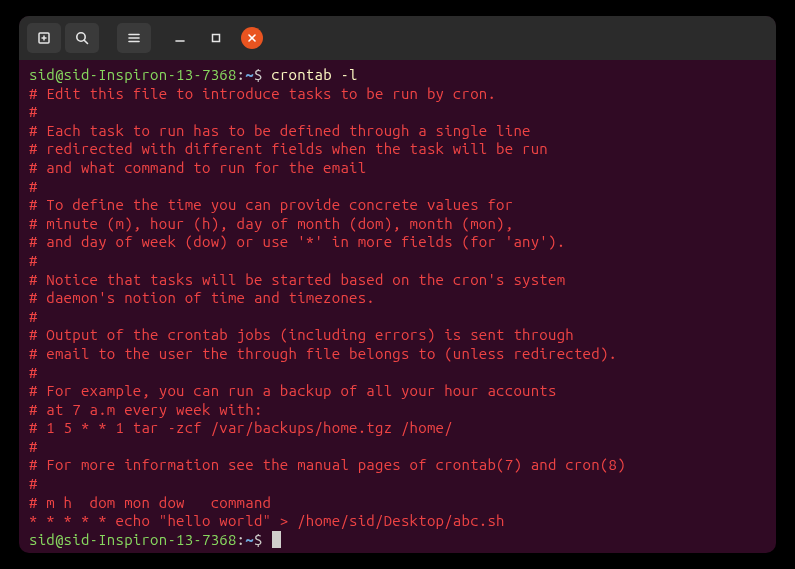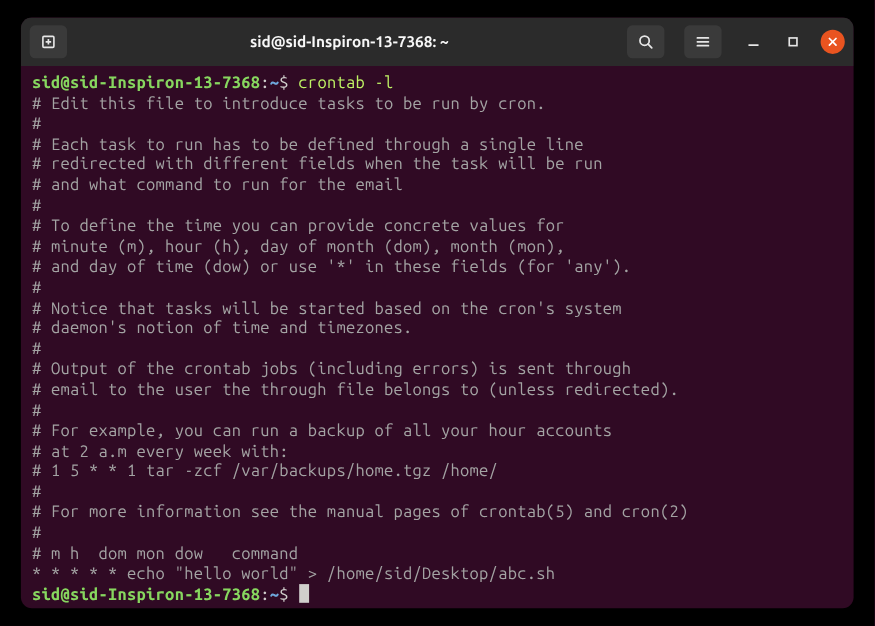--- a/index.html
+++ b/index.html
@@ -68,25 +68,25 @@
       cursor: pointer;
     }
     .terminal-body {
       padding: 6px 10px;
       font-size: 15px;
       line-height: 18.6px;
       letter-spacing: 0.25px;
       color: #d0cfcc;
       white-space: pre;
     }
-    .ps1-user { color: #87d75f; font-weight: bold; margin-top: 12px; }
+    .ps1-user { color: #87d75f; font-weight: normal; margin-top: 12px; }
     .ps1-path { color: #6fa8dc; font-weight: bold; }
     .ps1-sep, .ps1-dollar { color: #d0cfcc; }
-    .cmd { color: #bef264; }
-    .out-line { color: #a3a3a3; }
+    .cmd { color: #fef9c3; }
+    .out-line { color: #ef4444; }
     .cursor {
       display: inline-block;
       width: 9px;
       height: 17px;
       background: #d0cfcc;
       vertical-align: -3px;
       margin-left: 1px;
     }
   </style>
 </head>
@@ -96,21 +96,20 @@
 
   <div class="titlebar">
     <div class="tb-btn">
       <svg width="16" height="16" viewBox="0 0 16 16">
         <rect x="3" y="3" width="10" height="10" fill="none" stroke="#e6e6e6" stroke-width="1.5" rx="1"></rect>
         <line x1="8" y1="5.5" x2="8" y2="10.5" stroke="#e6e6e6" stroke-width="1.5"></line>
         <line x1="5.5" y1="8" x2="10.5" y2="8" stroke="#e6e6e6" stroke-width="1.5"></line>
       </svg>
     </div>
 
-    <div class="title">sid@sid-Inspiron-13-7368: ~</div>
 
     <div class="tb-right">
       <div class="tb-btn">
         <svg width="16" height="16" viewBox="0 0 16 16">
           <circle cx="7" cy="7" r="4.2" fill="none" stroke="#e6e6e6" stroke-width="1.6"></circle>
           <line x1="10.2" y1="10.2" x2="13.5" y2="13.5" stroke="#e6e6e6" stroke-width="1.6" stroke-linecap="round"></line>
         </svg>
       </div>
       <div class="tb-btn">
         <svg width="16" height="16" viewBox="0 0 16 16">
@@ -140,31 +139,31 @@
 
   <div class="terminal-body"><span><span class="ps1-user">sid@sid-Inspiron-13-7368</span><span class="ps1-sep">:</span><span class="ps1-path">~</span><span class="ps1-dollar">$</span> <span class="cmd">crontab -l</span></span>
 <span class="out-line"># Edit this file to introduce tasks to be run by cron.</span>
 <span class="out-line">#</span>
 <span class="out-line"># Each task to run has to be defined through a single line</span>
 <span class="out-line"># redirected with different fields when the task will be run</span>
 <span class="out-line"># and what command to run for the email</span>
 <span class="out-line">#</span>
 <span class="out-line"># To define the time you can provide concrete values for</span>
 <span class="out-line"># minute (m), hour (h), day of month (dom), month (mon),</span>
-<span class="out-line"># and day of time (dow) or use '*' in these fields (for 'any').</span>
+<span class="out-line"># and day of week (dow) or use '*' in more fields (for 'any').</span>
 <span class="out-line">#</span>
 <span class="out-line"># Notice that tasks will be started based on the cron's system</span>
 <span class="out-line"># daemon's notion of time and timezones.</span>
 <span class="out-line">#</span>
 <span class="out-line"># Output of the crontab jobs (including errors) is sent through</span>
 <span class="out-line"># email to the user the through file belongs to (unless redirected).</span>
 <span class="out-line">#</span>
 <span class="out-line"># For example, you can run a backup of all your hour accounts</span>
-<span class="out-line"># at 2 a.m every week with:</span>
+<span class="out-line"># at 7 a.m every week with:</span>
 <span class="out-line"># 1 5 * * 1 tar -zcf /var/backups/home.tgz /home/</span>
 <span class="out-line">#</span>
-<span class="out-line"># For more information see the manual pages of crontab(5) and cron(2)</span>
+<span class="out-line"># For more information see the manual pages of crontab(7) and cron(8)</span>
 <span class="out-line">#</span>
 <span class="out-line"># m h  dom mon dow   command</span>
 <span class="out-line">* * * * * echo "hello world" &gt; /home/sid/Desktop/abc.sh</span>
 <span><span class="ps1-user">sid@sid-Inspiron-13-7368</span><span class="ps1-sep">:</span><span class="ps1-path">~</span><span class="ps1-dollar">$</span> <span class="cmd"></span><span class="cursor"></span></span></div>
 
 </div>
 
 </body></html>

